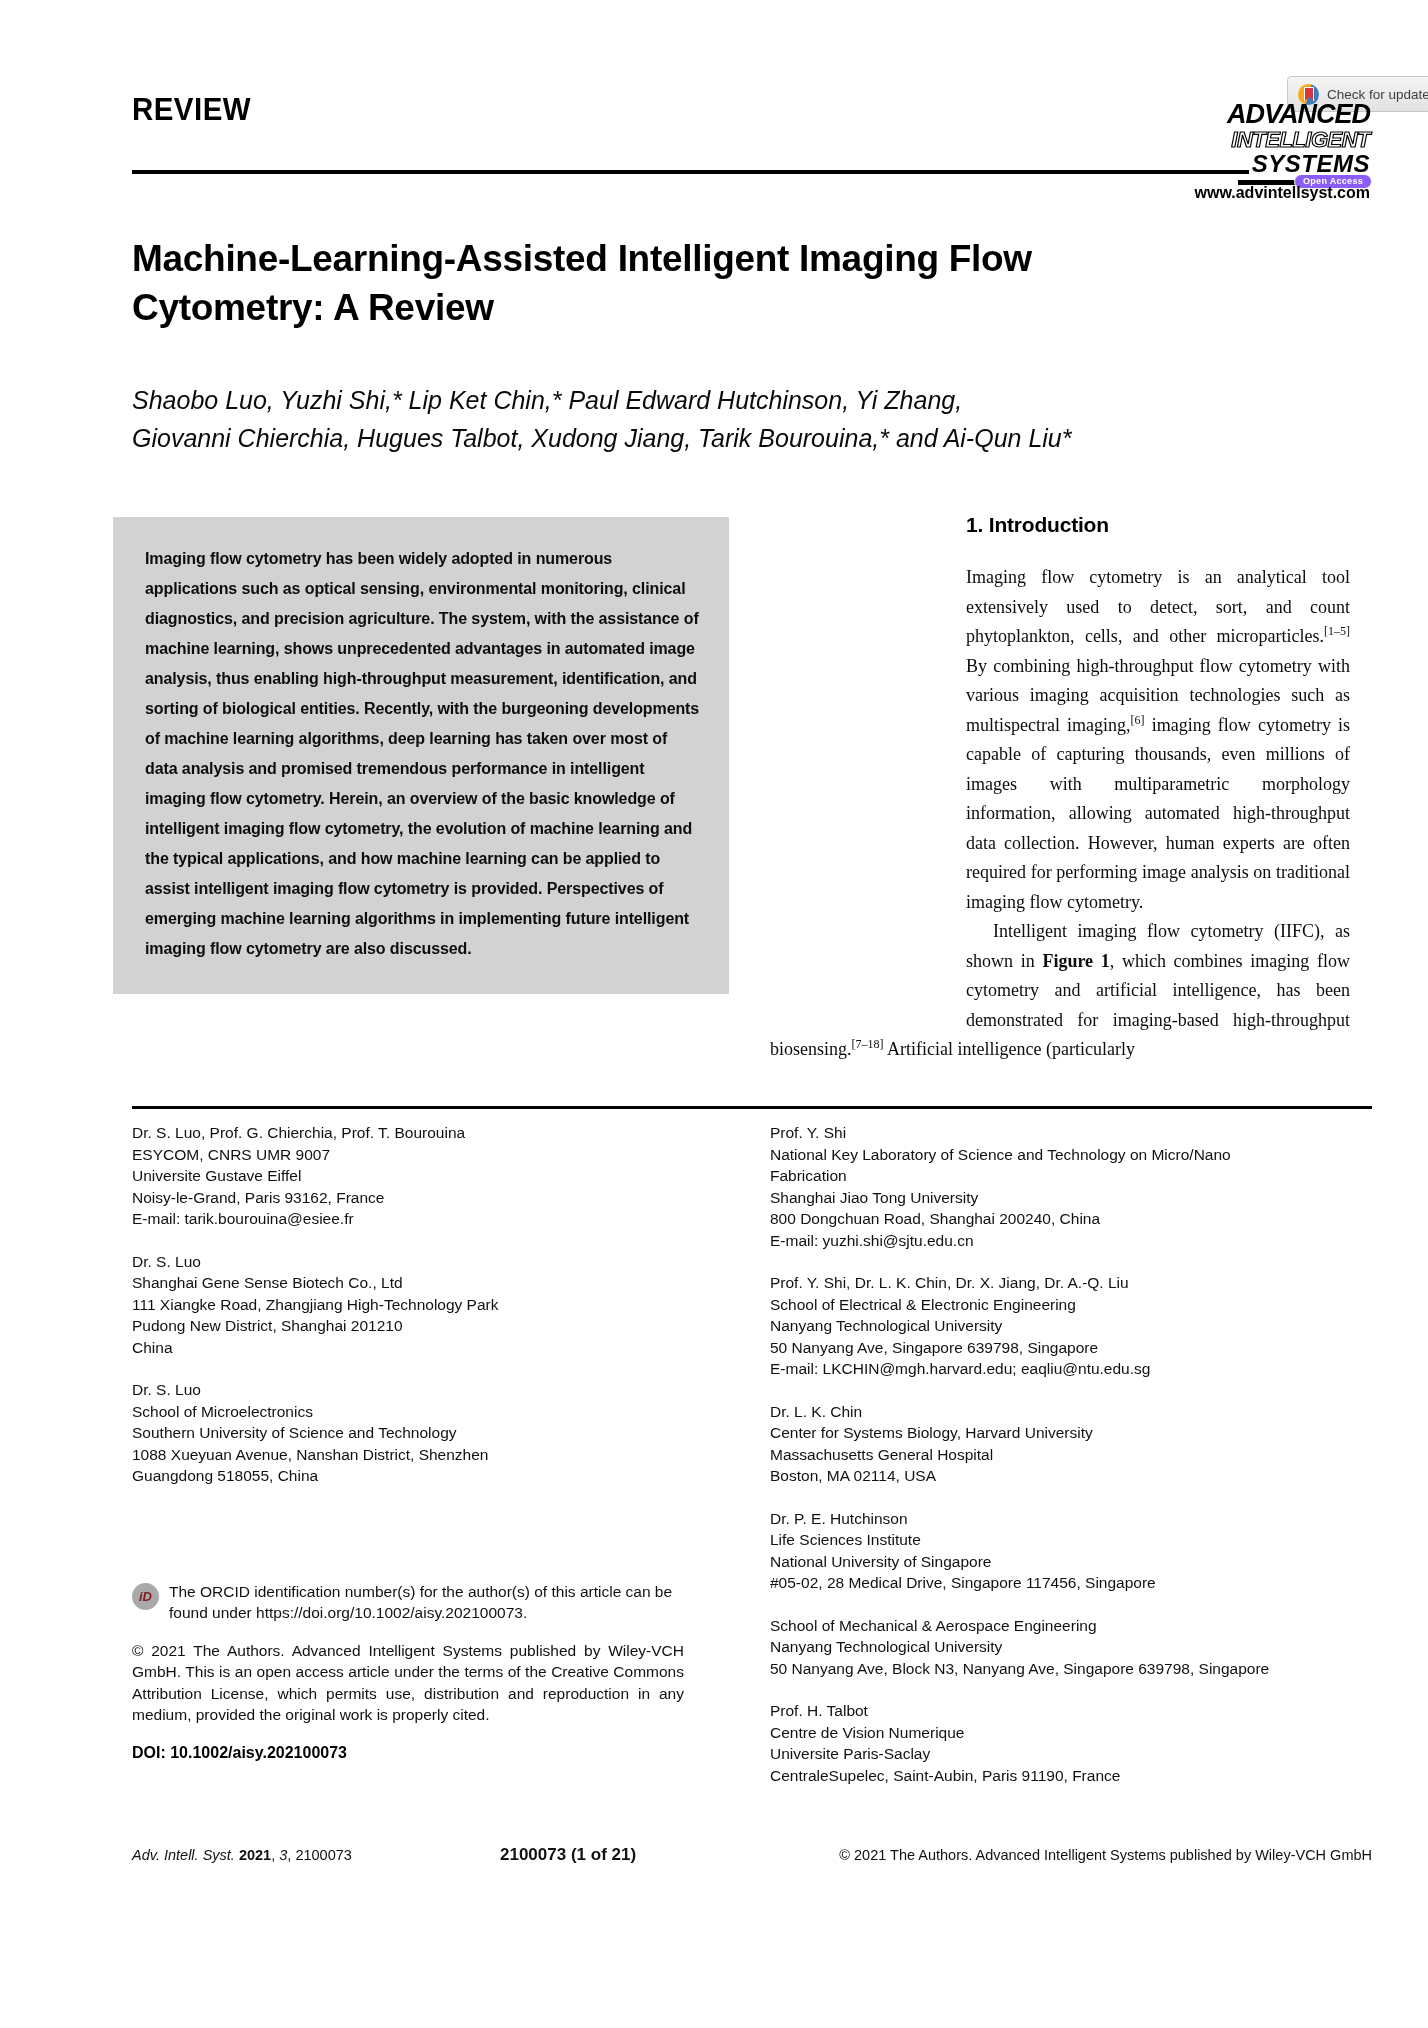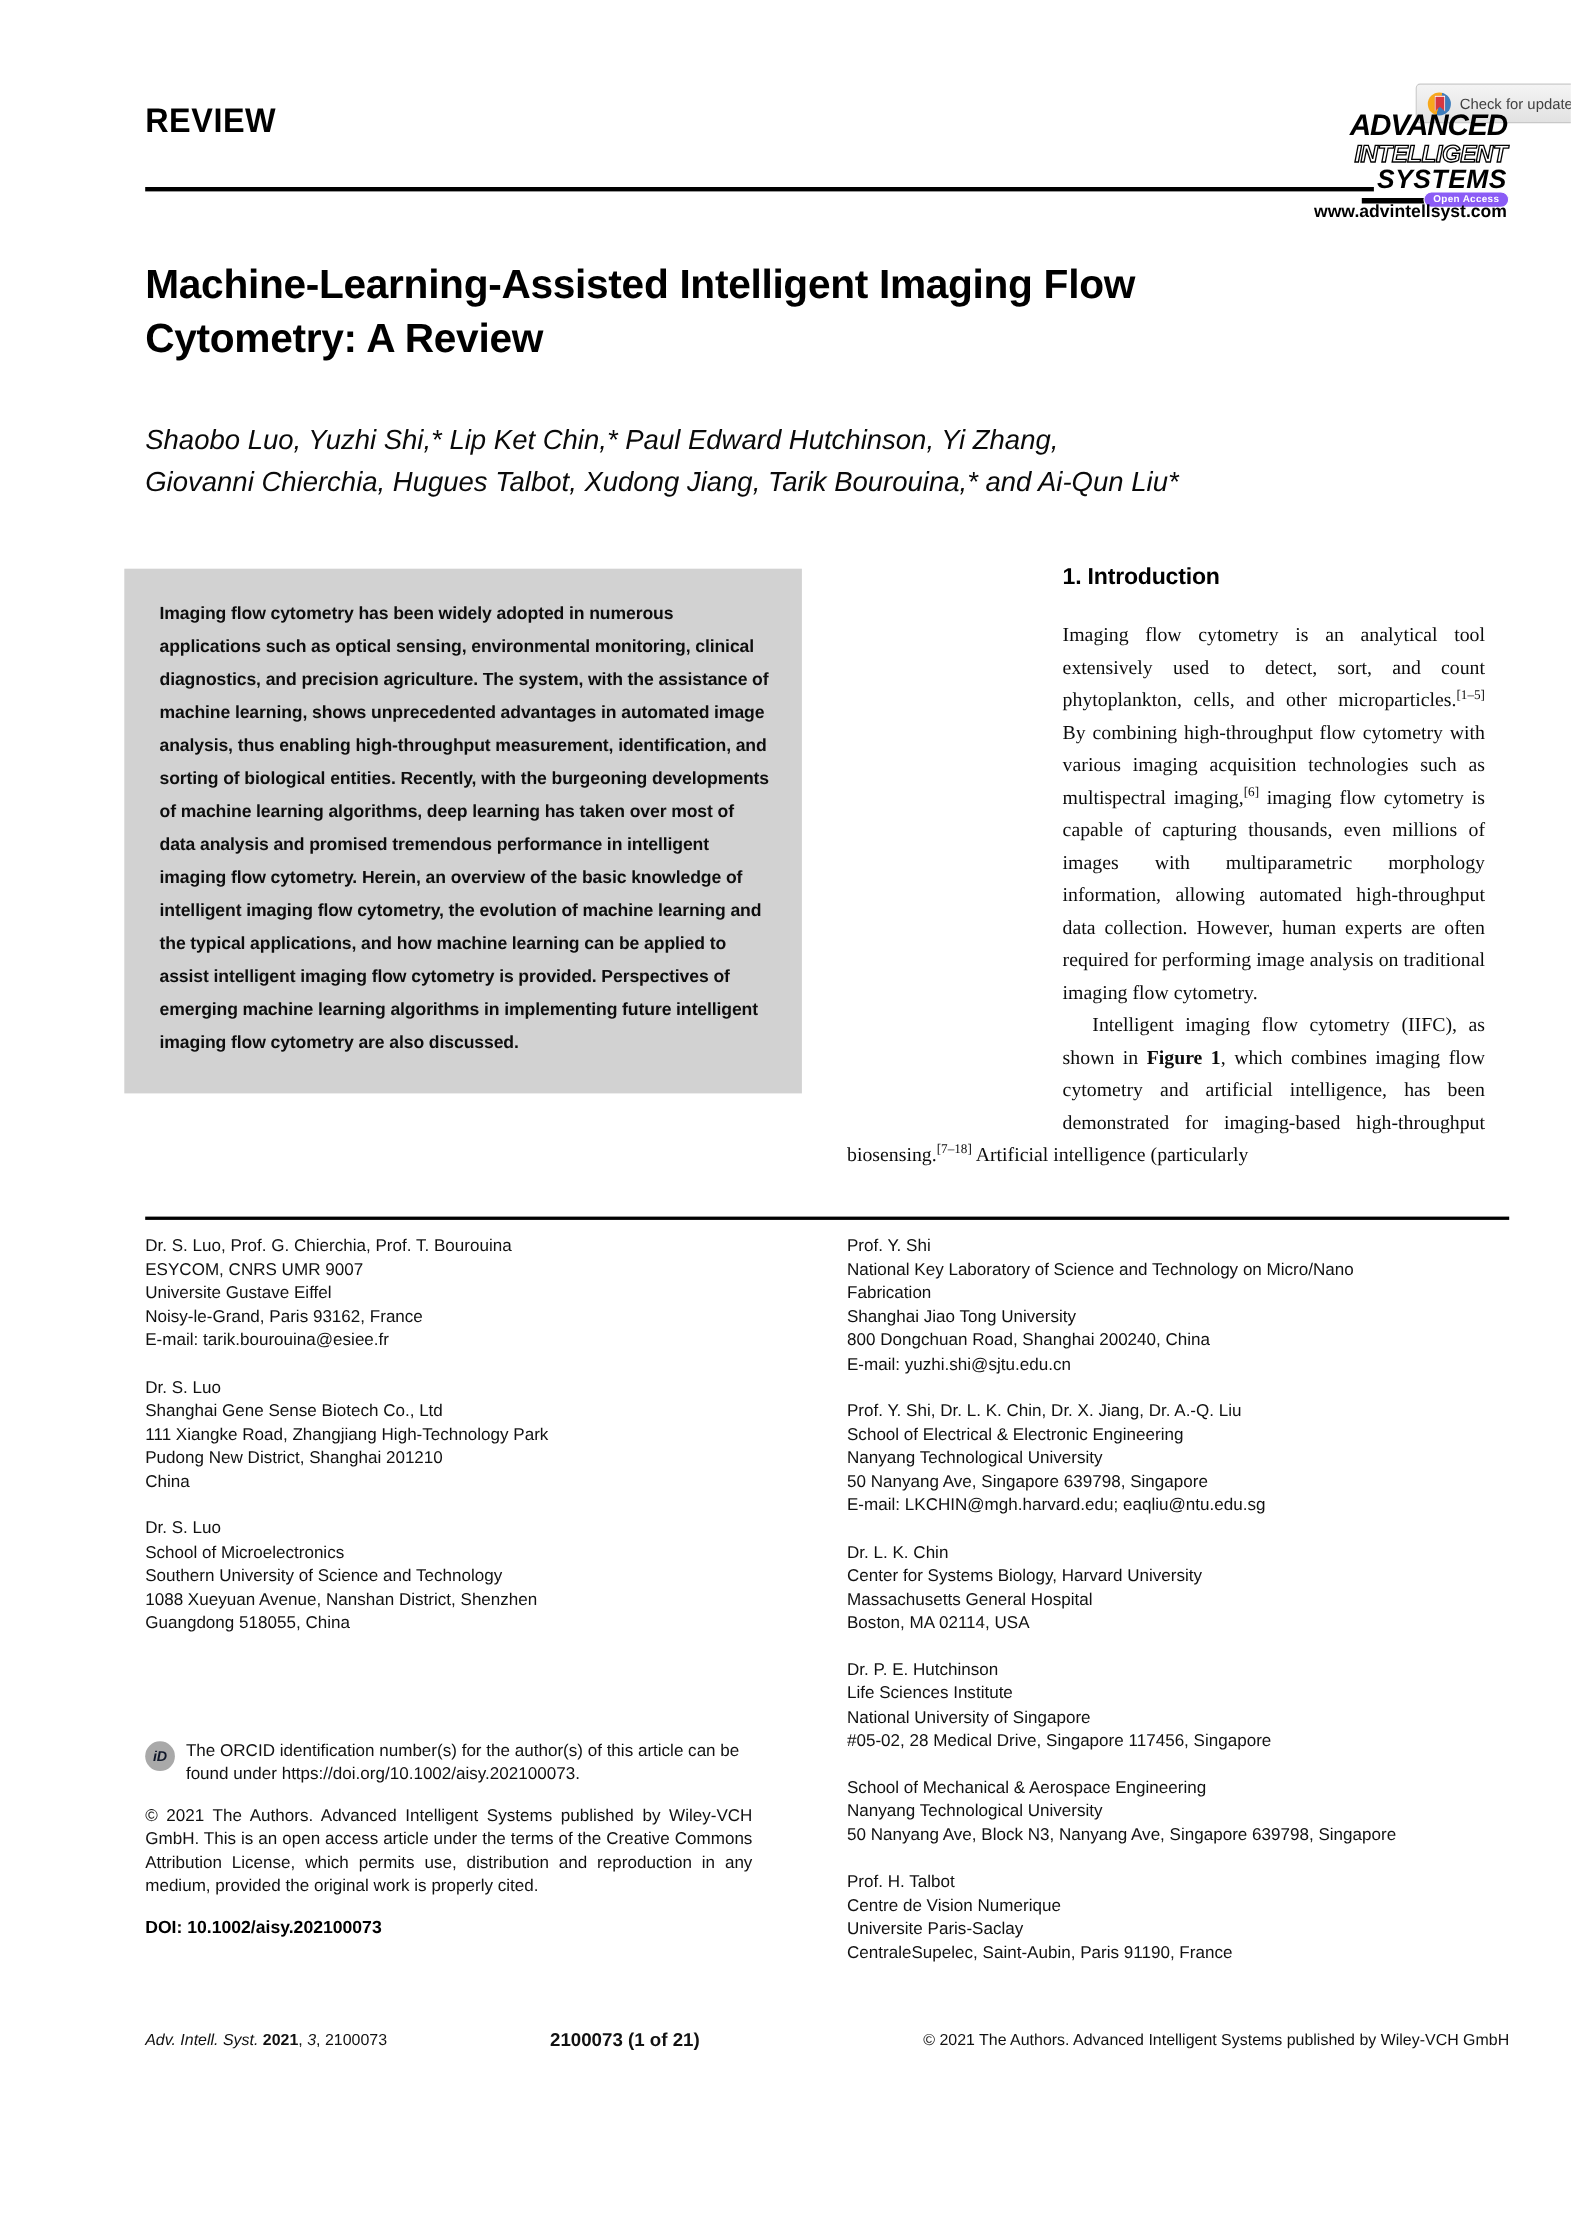--- a/index.html
+++ b/index.html
@@ -56,21 +56,21 @@
   
   .affil-rule{position:absolute;left:95px;top:1106px;width:1240px;height:3px;background:#000;}
   .affil-col{position:absolute;top:1122px;}
   .affil-col-left{left:95px;width:552px;}
   .affil-col-right{left:733px;width:618px;}
   .affil-block{margin-bottom:21px;}
   .affil-col-left .affil-block:nth-child(3){margin-top:18px;}
   .affil-line{font-size:15.5px;line-height:21.5px;color:#111;}
 
   .orcid-note{display:flex;gap:10px;margin-top:94px;align-items:flex-start;}
-  .orcid-icon{width:27px;height:27px;border-radius:50%;background:#a9a9a9;color:#0f172a;
+  .orcid-icon{width:27px;height:27px;border-radius:50%;background:#a9a9a9;color:#7f1d1d;
               font-size:13px;font-weight:700;font-style:italic;display:flex;align-items:center;
               justify-content:center;flex:0 0 27px;margin-top:2px;}
   .orcid-text{font-size:15.5px;line-height:21.5px;color:#111;}
   .license-note{margin-top:16px;font-size:15.5px;line-height:21.5px;color:#111;text-align:justify;}
   .doi{margin-top:18px;font-size:16px;font-weight:700;}
 
   
   .footer{position:absolute;left:95px;top:1845px;width:1240px;height:22px;font-size:14.5px;color:#111;}
   .footer-left{position:absolute;left:0;top:2px;}
   .footer-left i{font-style:italic;}

